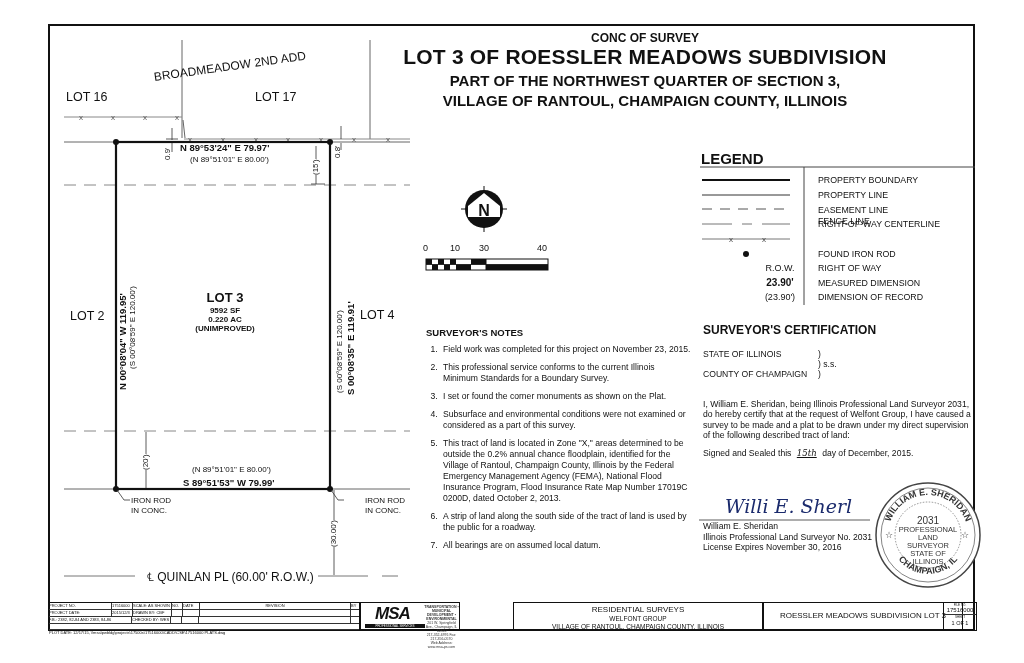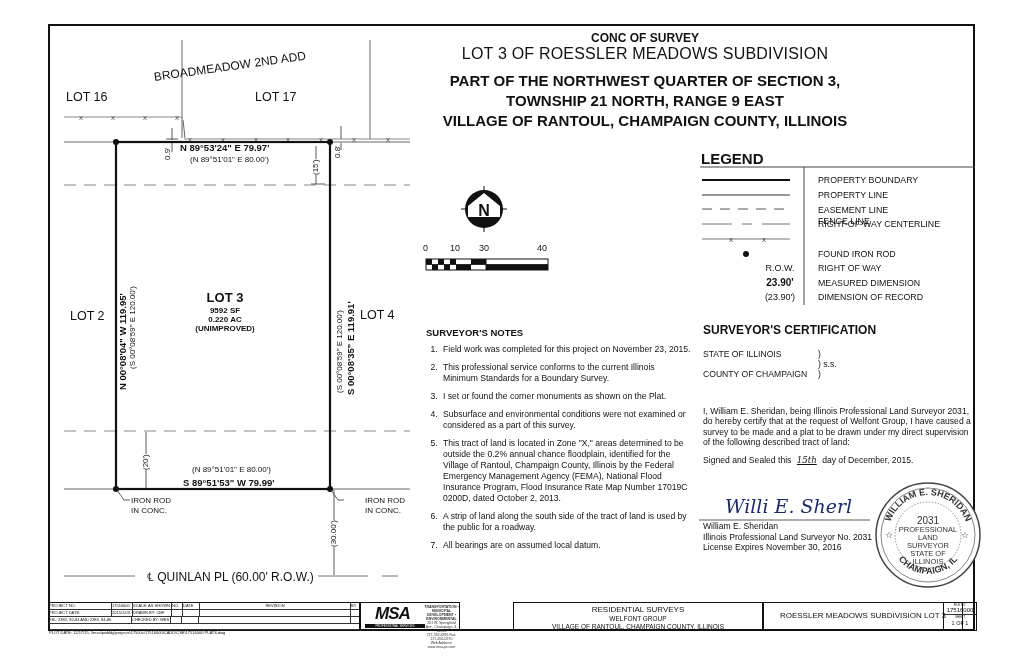--- a/index.html
+++ b/index.html
@@ -1,21 +1,21 @@
 <!DOCTYPE html>
 <html><head>
 <meta charset="utf-8">
 <style>
   html, body { margin: 0; padding: 0; background: #ffffff; }
   body { width: 1024px; height: 663px; position: relative; overflow: hidden; font-family: "Liberation Sans", sans-serif; color: #111; }
   .abs { position: absolute; }
   .frame { position: absolute; left: 48px; top: 24px; width: 927px; height: 607px; border: 2px solid #111; box-sizing: border-box; }
   svg.plan { position: absolute; left: 0; top: 0; }
   .title-sub { font-size: 12px; font-weight: 700; text-align: center; }
-  .title-main { font-size: 16px; font-weight: 400; text-align: center; letter-spacing: 0.2px; }
+  .title-main { font-size: 21px; font-weight: 700; text-align: center; letter-spacing: 0.2px; }
   .title-line { font-size: 15px; font-weight: 700; text-align: center; line-height: 20px; }
   .lbl { font-size: 12.5px; }
   .notes { font-size: 8.6px; line-height: 11px; }
   .notes h4 { margin: 0 0 6px 0; font-size: 9.5px; font-weight: 700; }
   .notes ol { margin: 0; padding-left: 14px; }
   .notes li { margin-bottom: 7px; padding-left: 3px; }
   .cert { font-size: 8.6px; line-height: 10.5px; }
   .cert h4 { margin: 0 0 9px 0; font-size: 12px; font-weight: 700; }
   .legend-title { font-size: 15px; font-weight: 700; }
   .legend-item { position: absolute; left: 818px; font-size: 8.8px; }
@@ -25,21 +25,20 @@
 </style>
 </head>
 <body>
 
 <div class="frame"></div>
 
 <div class="abs title-sub" style="left:420px; top:31px; width:450px;">CONC OF SURVEY</div>
 <div class="abs title-main" style="left:395px; top:45px; width:500px;">LOT 3 OF ROESSLER MEADOWS SUBDIVISION</div>
 <div class="abs" style="left:400px; top:71px; width:490px;">
   <div class="title-line">PART OF THE NORTHWEST QUARTER OF SECTION 3,</div>
-  <div class="title-line">TOWNSHIP 21 NORTH, RANGE 9 EAST</div>
   <div class="title-line">VILLAGE OF RANTOUL, CHAMPAIGN COUNTY, ILLINOIS</div>
 </div>
 
 <svg class="plan" width="1024" height="663">
 
   <line x1="182" y1="40" x2="182" y2="138" stroke="#666" stroke-width="1"></line>
   <line x1="183" y1="120" x2="185" y2="138" stroke="#666" stroke-width="1"></line>
   <line x1="370" y1="40" x2="370" y2="139" stroke="#666" stroke-width="1"></line>
 
   <line x1="64" y1="117" x2="182" y2="117" stroke="#888" stroke-width="1"></line>
@@ -218,21 +217,21 @@
 
 <div class="abs cert" style="left:703px; top:325px; width:270px;">
   <h4>SURVEYOR'S CERTIFICATION</h4>
   <div style="position:relative; height:38px;">
     <div class="abs" style="left:0; top:4px;">STATE OF ILLINOIS</div>
     <div class="abs" style="left:115px; top:4px;">)</div>
     <div class="abs" style="left:115px; top:14px;">) s.s.</div>
     <div class="abs" style="left:0; top:24px;">COUNTY OF CHAMPAIGN</div>
     <div class="abs" style="left:115px; top:24px;">)</div>
   </div>
-  <div style="margin-top:23px;">I, William E. Sheridan, being Illinois Professional Land Surveyor 2031, do hereby certify that at the request of Welfont Group, I have caused a survey to be made and a plat to be drawn under my direct supervision of the following described tract of land:</div>
+  <div style="margin-top:16px;">I, William E. Sheridan, being Illinois Professional Land Surveyor 2031, do hereby certify that at the request of Welfont Group, I have caused a survey to be made and a plat to be drawn under my direct supervision of the following described tract of land:</div>
   <div style="margin-top:7px;">
     <span>Signed and Sealed this</span>
     <span style="text-decoration:underline; font-style:italic; font-family:'DejaVu Serif', serif; padding:0 3px;">15th</span>
     <span>day of December, 2015.</span>
   </div>
 </div>
 <div class="abs" style="left:725px; top:495px; font-family:'DejaVu Serif', serif; font-style:italic; font-size:19px; color:#1a2a6c;">Willi E. Sherl</div>
 <div class="abs cert" style="left:703px; top:521px;">
   <div>William E. Sheridan</div>
   <div>Illinois Professional Land Surveyor No. 2031</div>

